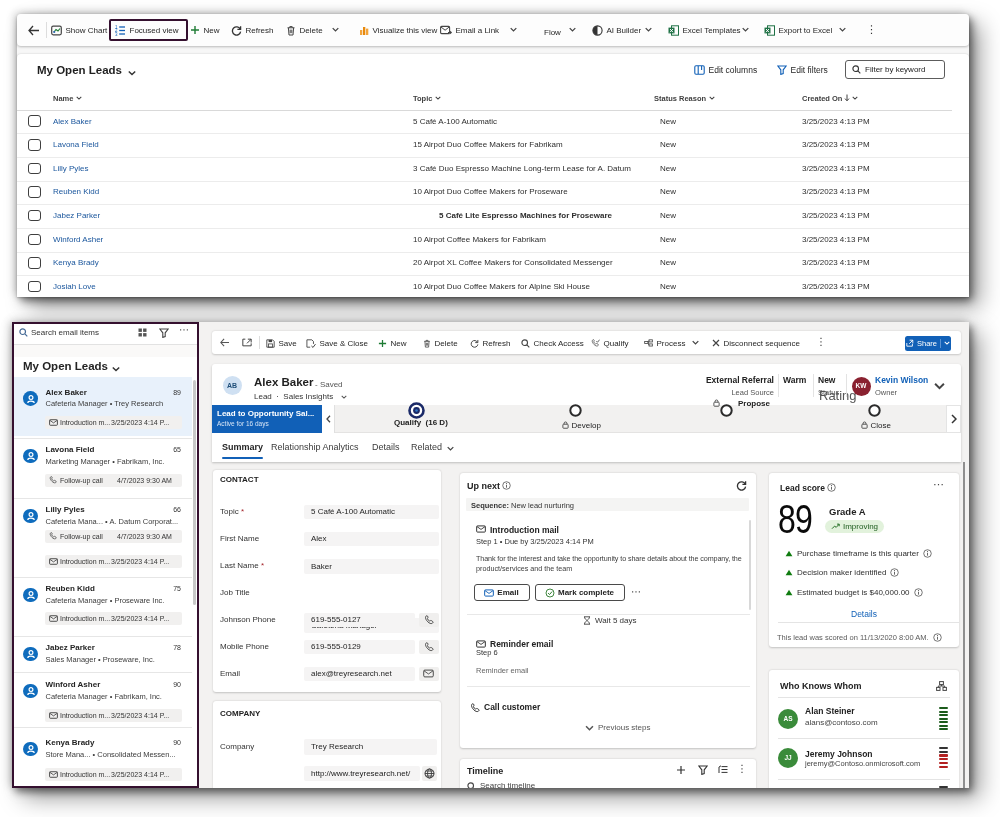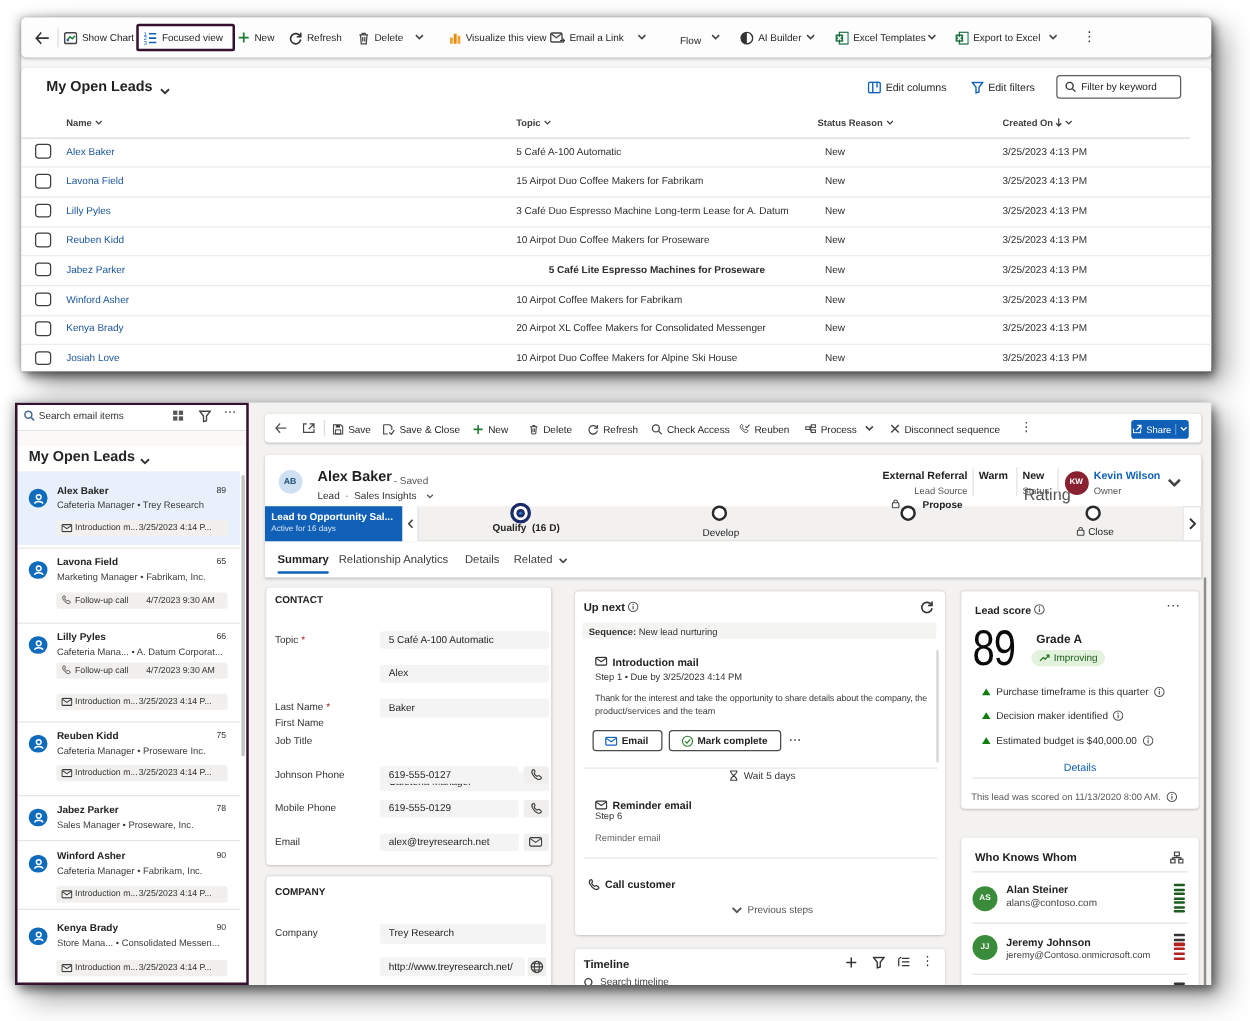--- a/index.html
+++ b/index.html
@@ -428,21 +428,21 @@
             <circle cx="3.7" cy="3.7" r="2.8" fill="none" stroke="#444" stroke-width="1.1"></circle>
             <line x1="5.9" y1="5.9" x2="8.3" y2="8.3" stroke="#444" stroke-width="1.1"></line>
           </svg>
           <span>Check Access</span>
         </div>
 <div class="ci" style="left:591px; top:337px; font-size:8px; gap:3.5px;">
           <svg width="9" height="9" viewBox="0 0 11 11">
             <path d="M2.2 1 C1.4 1.8 1.2 3 2 4.4 C3 6.2 4.6 7.8 6.2 8.4 C7.3 8.8 8.3 8.5 8.9 7.7 C9.2 7.3 9.1 6.8 8.7 6.5 L7.4 5.6 C7 5.4 6.6 5.4 6.3 5.7 C6 6 5.6 6.1 5.2 5.8 C4.4 5.3 3.8 4.7 3.5 3.9 C3.3 3.5 3.4 3.1 3.7 2.9 C4 2.6 4.1 2.2 3.9 1.8 L3.3 0.9 C3 0.5 2.5 0.6 2.2 1 Z" fill="none" stroke="#444" stroke-width="0.9"></path>
             <path d="M6.5 2.5 L8 4 L10.5 0.8" fill="none" stroke="#444" stroke-width="1"></path>
           </svg>
-          <span>Reuben</span>
+          <span>Qualify</span>
         </div>
 <div class="ci" style="left:644px; top:337px; font-size:8px; gap:3.5px;">
           <svg width="9" height="9" viewBox="0 0 11 11">
             <rect x="0.8" y="3" width="4" height="2.6" fill="none" stroke="#444" stroke-width="1"></rect>
             <rect x="6.2" y="1" width="4" height="2.6" fill="none" stroke="#444" stroke-width="1"></rect>
             <rect x="6.2" y="6" width="4" height="2.6" fill="none" stroke="#444" stroke-width="1"></rect>
             <path d="M4.8 4.3 H5.5 V2.3 H6.2 M5.5 4.3 V7.3 H6.2" fill="none" stroke="#444" stroke-width="0.9"></path>
           </svg>
           <span>Process</span>
         </div>
@@ -509,21 +509,21 @@
         </div>
 <svg class="abs" style="left:408px; top:402px;" width="17" height="17" viewBox="0 0 17 17">
           <circle cx="8.5" cy="8.5" r="7" fill="#fff" stroke="#1b2a68" stroke-width="2.6"></circle>
           <circle cx="8.5" cy="8.5" r="3.4" fill="#1b2a68"></circle>
           <circle cx="8.5" cy="8.5" r="1.3" fill="#3076c7"></circle>
         </svg>
 <div class="abs" style="left:394px; top:417.5px; font-size:8px; color:#222; font-weight:bold; white-space:nowrap;">Qualify&nbsp; (16 D)</div>
 <svg class="abs" style="left:568.5px; top:404px;" width="13" height="13" viewBox="0 0 13 13">
           <circle cx="6.5" cy="6.5" r="5.2" fill="#fff" stroke="#2b2b2b" stroke-width="2"></circle>
         </svg>
-<div class="ci" style="left:562px; top:419px; font-size:8px; gap:2.5px;flex-direction:column;">
+<div class="ci" style="left:562px; top:419px; font-size:8px; gap:2.5px;">
           <svg width="7" height="8" viewBox="0 0 8 9">
             <rect x="1" y="3.6" width="6" height="4.6" rx="0.8" fill="none" stroke="#444" stroke-width="1"></rect>
             <path d="M2.4 3.6 V2.4 C2.4 0.6 5.6 0.6 5.6 2.4 V3.6" fill="none" stroke="#444" stroke-width="1"></path>
           </svg>
           <span style="color:#222;">Develop</span>
         </div>
 <svg class="abs" style="left:719.5px; top:404px;" width="13" height="13" viewBox="0 0 13 13">
           <circle cx="6.5" cy="6.5" r="5.2" fill="#fff" stroke="#2b2b2b" stroke-width="2"></circle>
         </svg>
 <div class="ci" style="left:713px; top:397px; font-size:8px; gap:18px;font-weight:bold;">
@@ -555,21 +555,21 @@
 <div class="abs" style="left:411px; top:442px; font-size:9px; color:#3b3b3b; font-weight:normal; white-space:nowrap;">Related</div>
 <div class="abs" style="left:447px; top:446px;">
           <svg width="7" height="5" viewBox="0 0 10 7">
             <polyline points="1,1.5 5,5.5 9,1.5" fill="none" stroke="#444" stroke-width="1.8"></polyline>
           </svg>
         </div>
 <div class="abs" style="left:213px; top:470px; width:228px; height:222px; background:#fff; border-radius:3px; box-shadow:0 0.5px 2px rgba(0,0,0,.2);"></div>
 <div class="abs" style="left:220px; top:475px; font-size:8px; color:#222; font-weight:bold; white-space:nowrap;">CONTACT</div>
 <div class="abs" style="left:220px; top:506.9px; font-size:8px; color:#333; font-weight:normal; white-space:nowrap;">Topic<span style="color:#a4262c;"> *</span></div>
 <div class="fieldbox" style="left:304px; top:504.5px; width:134.5px; height:14.5px;">5 Café A-100 Automatic</div>
-<div class="abs" style="left:220px; top:533.9px; font-size:8px; color:#333; font-weight:normal; white-space:nowrap;margin-top:40px;">First Name</div>
+<div class="abs" style="left:220px; top:533.9px; font-size:8px; color:#333; font-weight:normal; white-space:nowrap;">First Name</div>
 <div class="fieldbox" style="left:304px; top:531.5px; width:134.5px; height:14.5px;">Alex</div>
 <div class="abs" style="left:220px; top:561.4px; font-size:8px; color:#333; font-weight:normal; white-space:nowrap;">Last Name<span style="color:#a4262c;"> *</span></div>
 <div class="fieldbox" style="left:304px; top:559.0px; width:134.5px; height:14.5px;">Baker</div>
 <div class="abs" style="left:220px; top:588.4px; font-size:8px; color:#333; font-weight:normal; white-space:nowrap;">Job Title</div>
 <div class="fieldbox" style="left:304px; top:586.0px; width:134.5px; height:14.5px;margin-top:32px;">Cafeteria Manager</div>
 <div class="abs" style="left:220px; top:614.9px; font-size:8px; color:#333; font-weight:normal; white-space:nowrap;">Johnson Phone</div>
 <div class="fieldbox" style="left:304px; top:612.5px; width:111px; height:14.5px;">619-555-0127</div>
 <div class="iconbox" style="left:418.5px; top:612.5px; width:20px; height:14.5px;">
           <svg width="10" height="10" viewBox="0 0 10 10">
             <path d="M2.2 1 C1.4 1.8 1.2 3 2 4.4 C3 6.2 4.6 7.8 6.2 8.4 C7.3 8.8 8.3 8.5 8.9 7.7 C9.2 7.3 9.1 6.8 8.7 6.5 L7.4 5.6 C7 5.4 6.6 5.4 6.3 5.7 C6 6 5.6 6.1 5.2 5.8 C4.4 5.3 3.8 4.7 3.5 3.9 C3.3 3.5 3.4 3.1 3.7 2.9 C4 2.6 4.1 2.2 3.9 1.8 L3.3 0.9 C3 0.5 2.5 0.6 2.2 1 Z" fill="none" stroke="#3b3b3b" stroke-width="0.9"></path>

